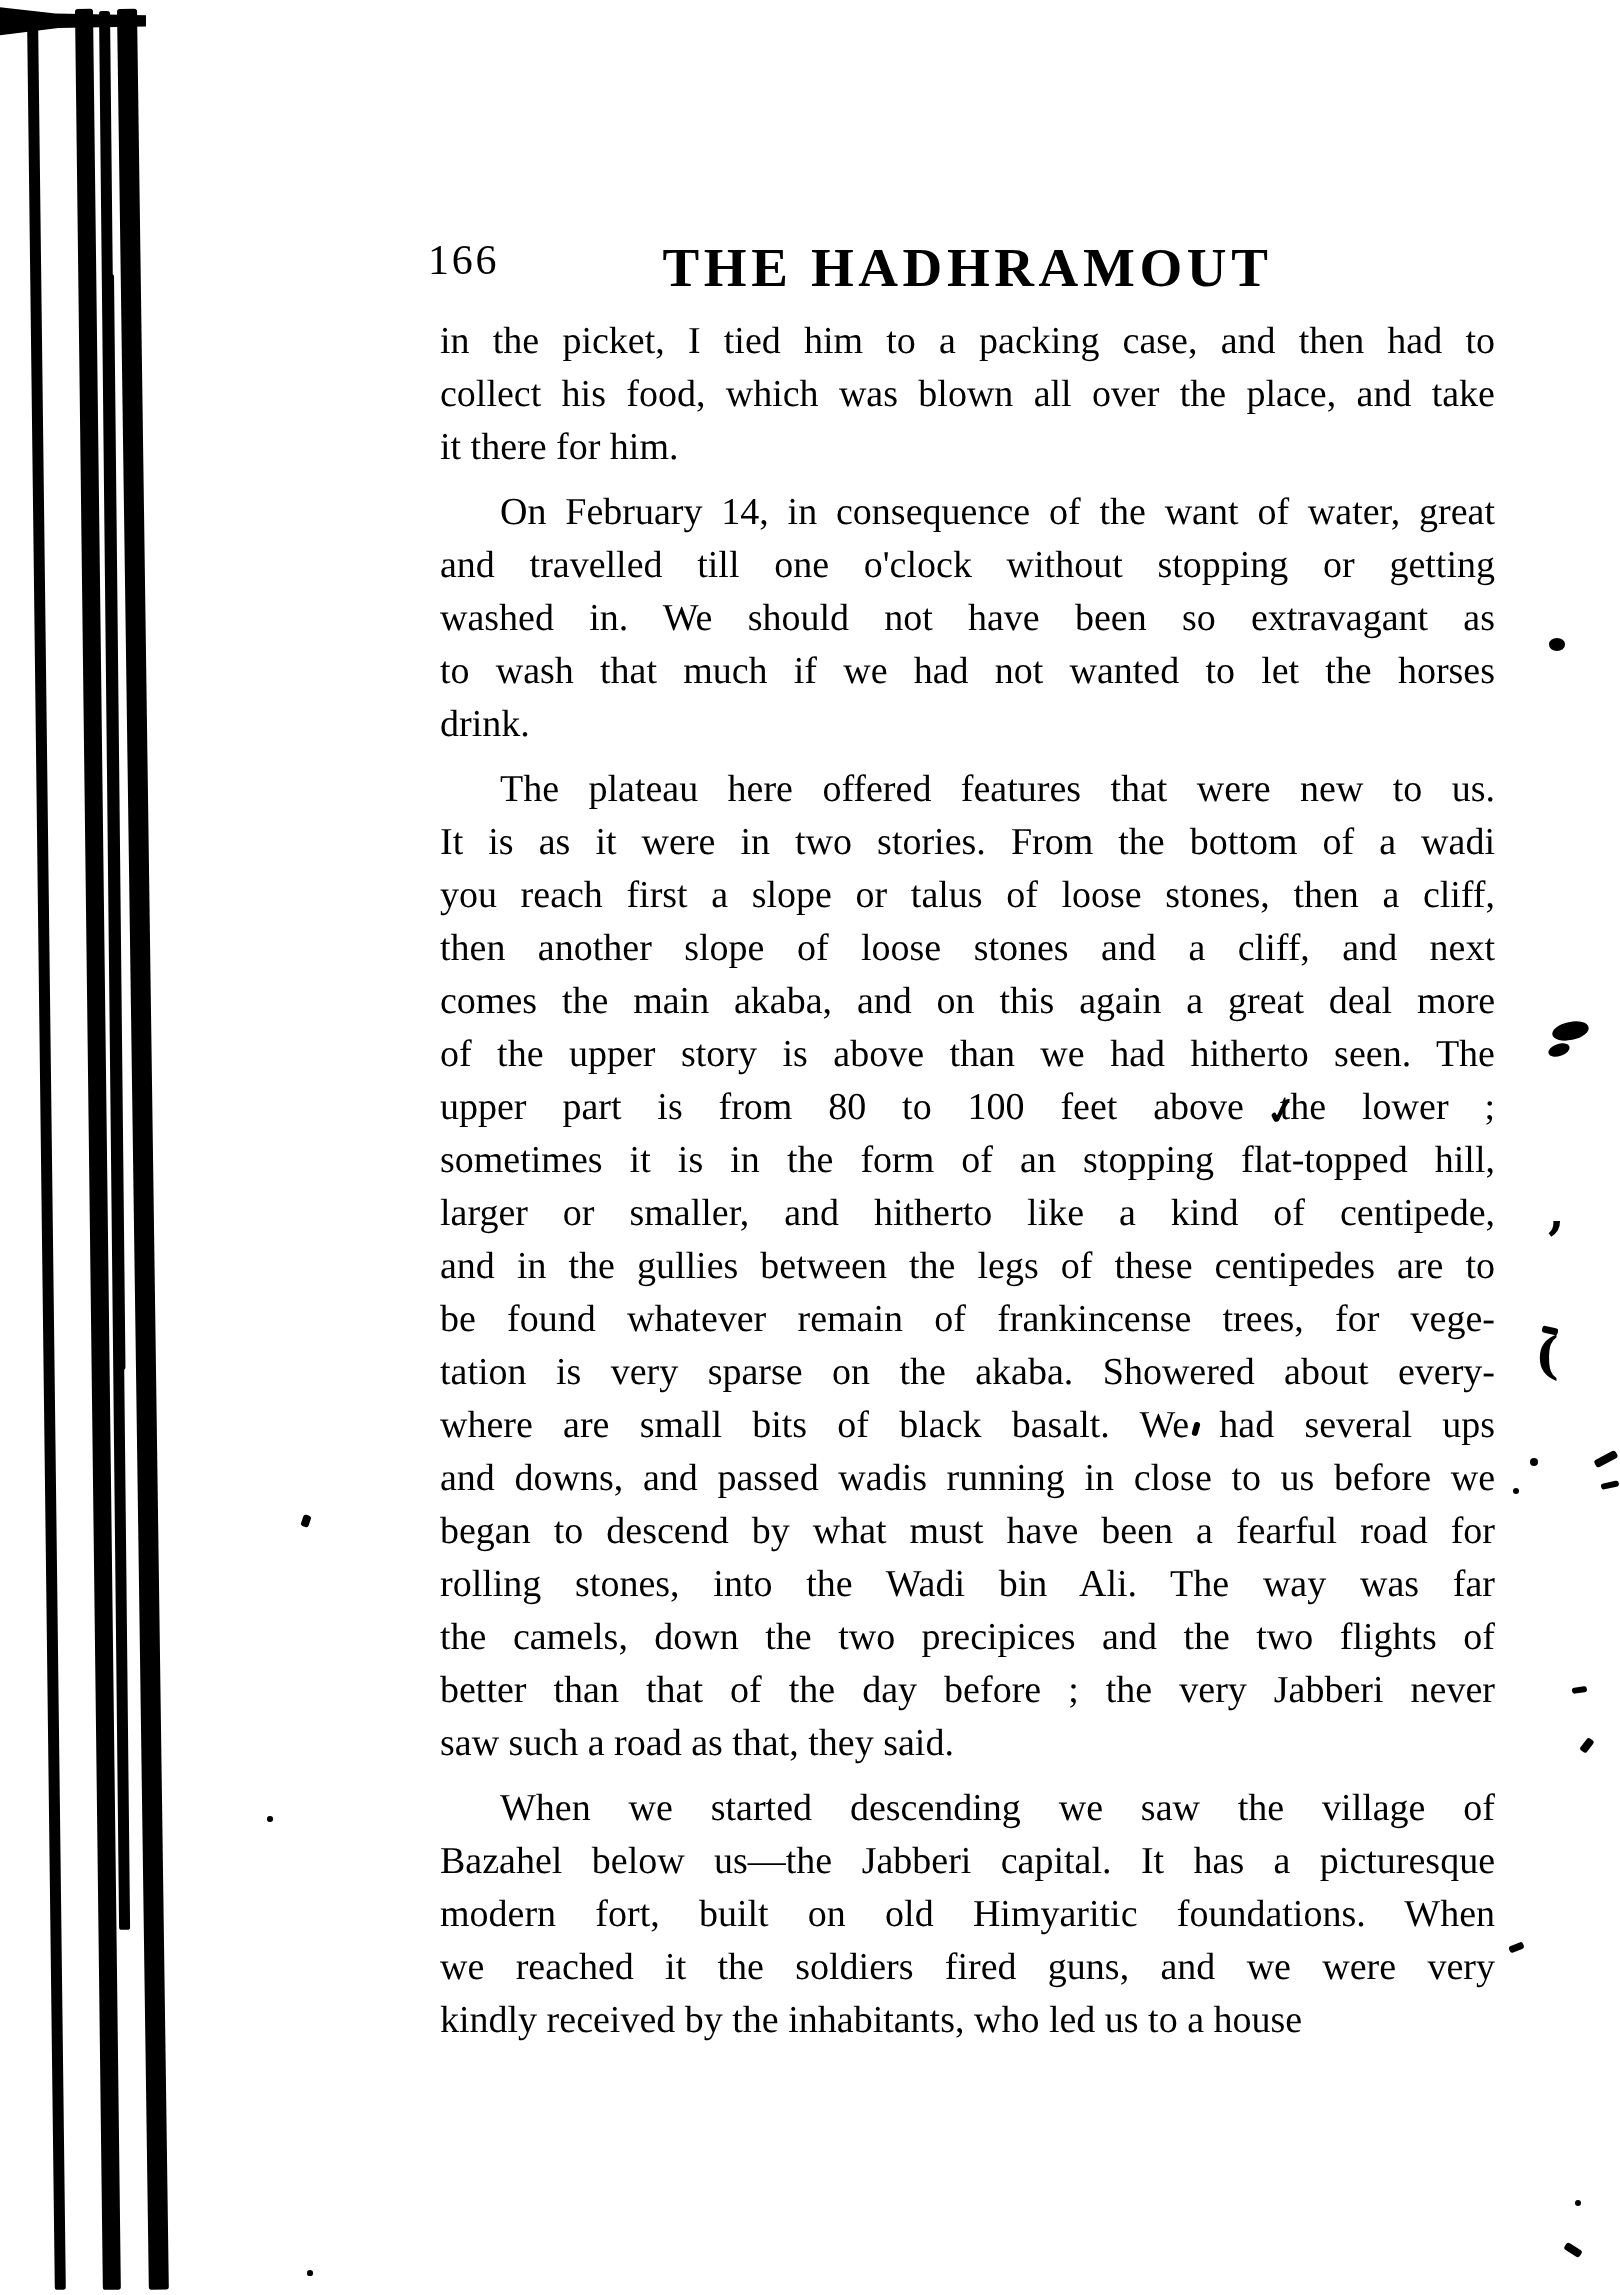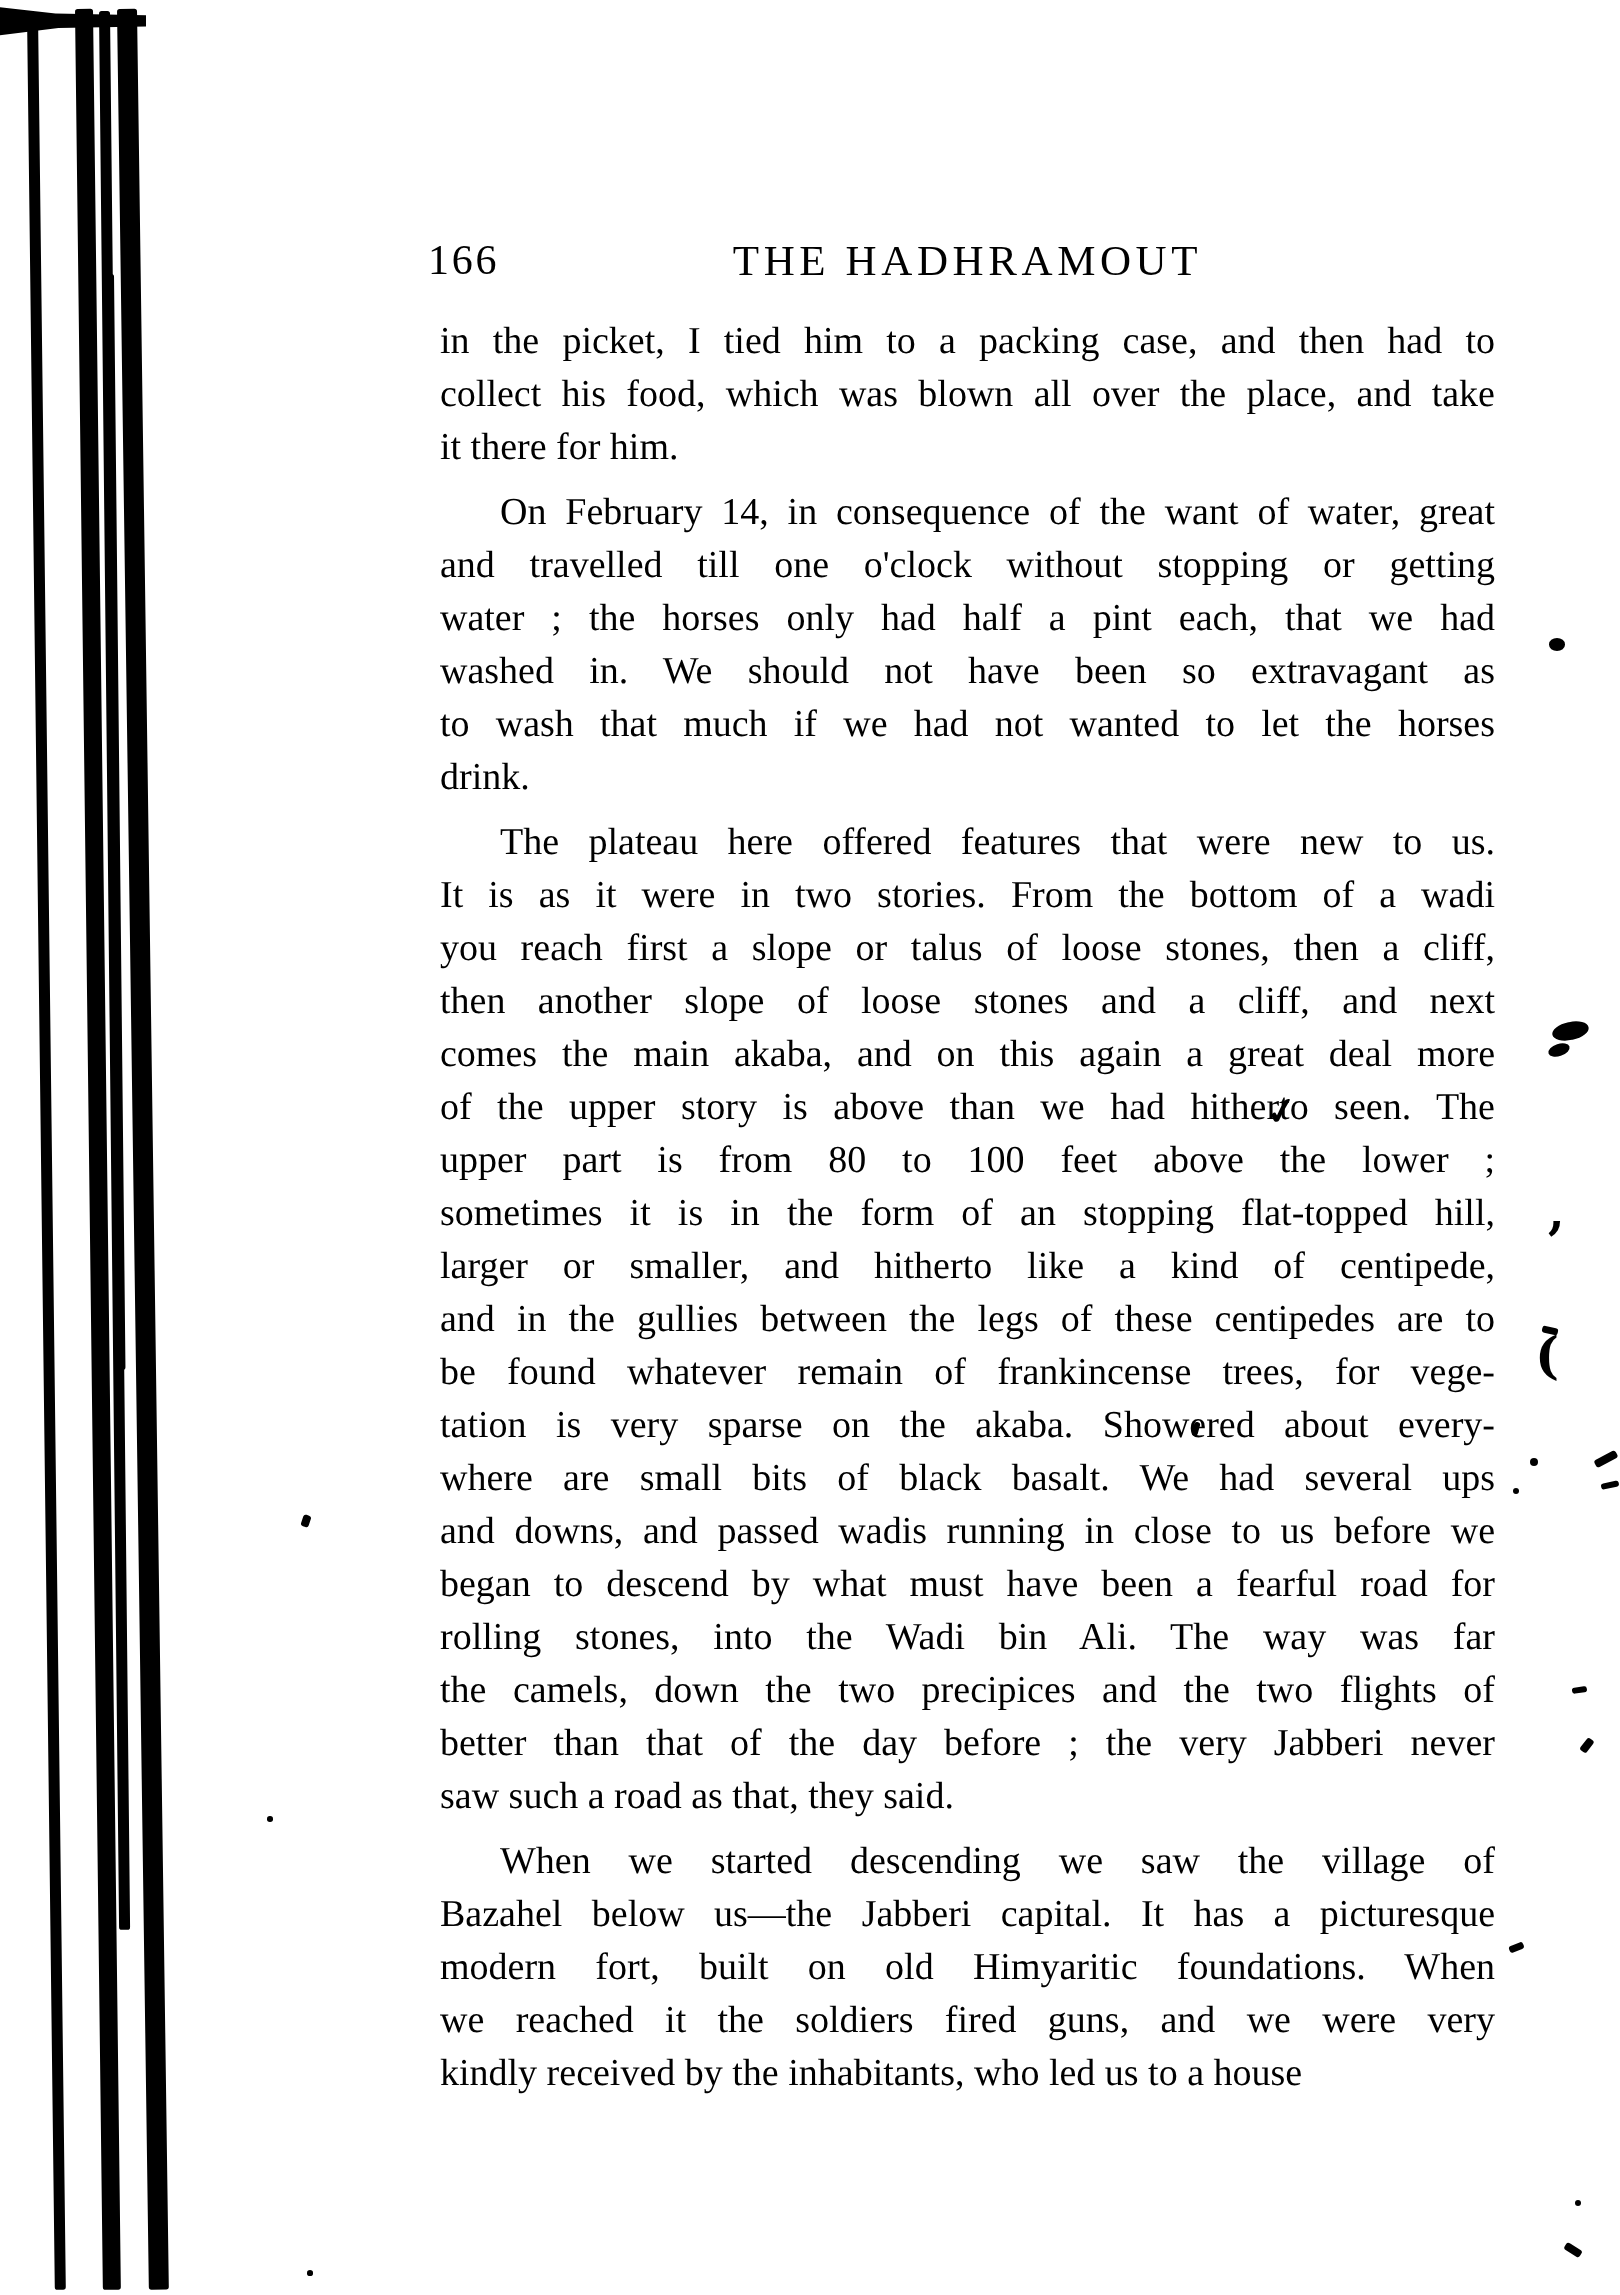--- a/index.html
+++ b/index.html
@@ -33,22 +33,23 @@
     position: absolute;
     left: 428px; top: 236px; width: 1079px; height: 46px;
   }
   .page-number {
     position: absolute; left: 0; top: 0;
     font-size: 42px; letter-spacing: 2.7px;
   }
   .running-title {
     position: absolute; left: 50%; top: 0;
     transform: translateX(-50%);
-    font-size: 43px; letter-spacing: 4.6px;
+    font-size: 55px; letter-spacing: 4.6px;
     white-space: nowrap;
+    font-weight: bold;
   }
 
   
   .text-block {
     position: absolute;
     left: 428px; top: 303px; width: 1079px;
     font-size: 38px;
     line-height: 53px;
     text-rendering: geometricPrecision;
   }
@@ -95,21 +96,20 @@
 
   <div class="text-block" id="text-block">
       <div class="paragraph">
         <div class="line">in the picket, I tied him to a packing case, and then had to</div>
         <div class="line">collect his food, which was blown all over the place, and take</div>
         <div class="line para-end">it there for him.</div>
       </div>
       <div class="paragraph">
         <div class="line indent">On February 14, in consequence of the want of water, great</div>
         <div class="line">and travelled till one o'clock without stopping or getting</div>
-        <div class="line">water ;  the horses only had half a pint each, that we had</div>
         <div class="line">washed in.  We should not have been so extravagant as</div>
         <div class="line">to wash that much if we had not wanted to let the horses</div>
         <div class="line para-end">drink.</div>
       </div>
       <div class="paragraph">
         <div class="line indent">The plateau here offered features that were new to us.</div>
         <div class="line">It is as it were in two stories.  From the bottom of a wadi</div>
         <div class="line">you reach first a slope or talus of loose stones, then a cliff,</div>
         <div class="line">then another slope of loose stones and a cliff, and next</div>
         <div class="line">comes the main akaba, and on this again a great deal more</div>

